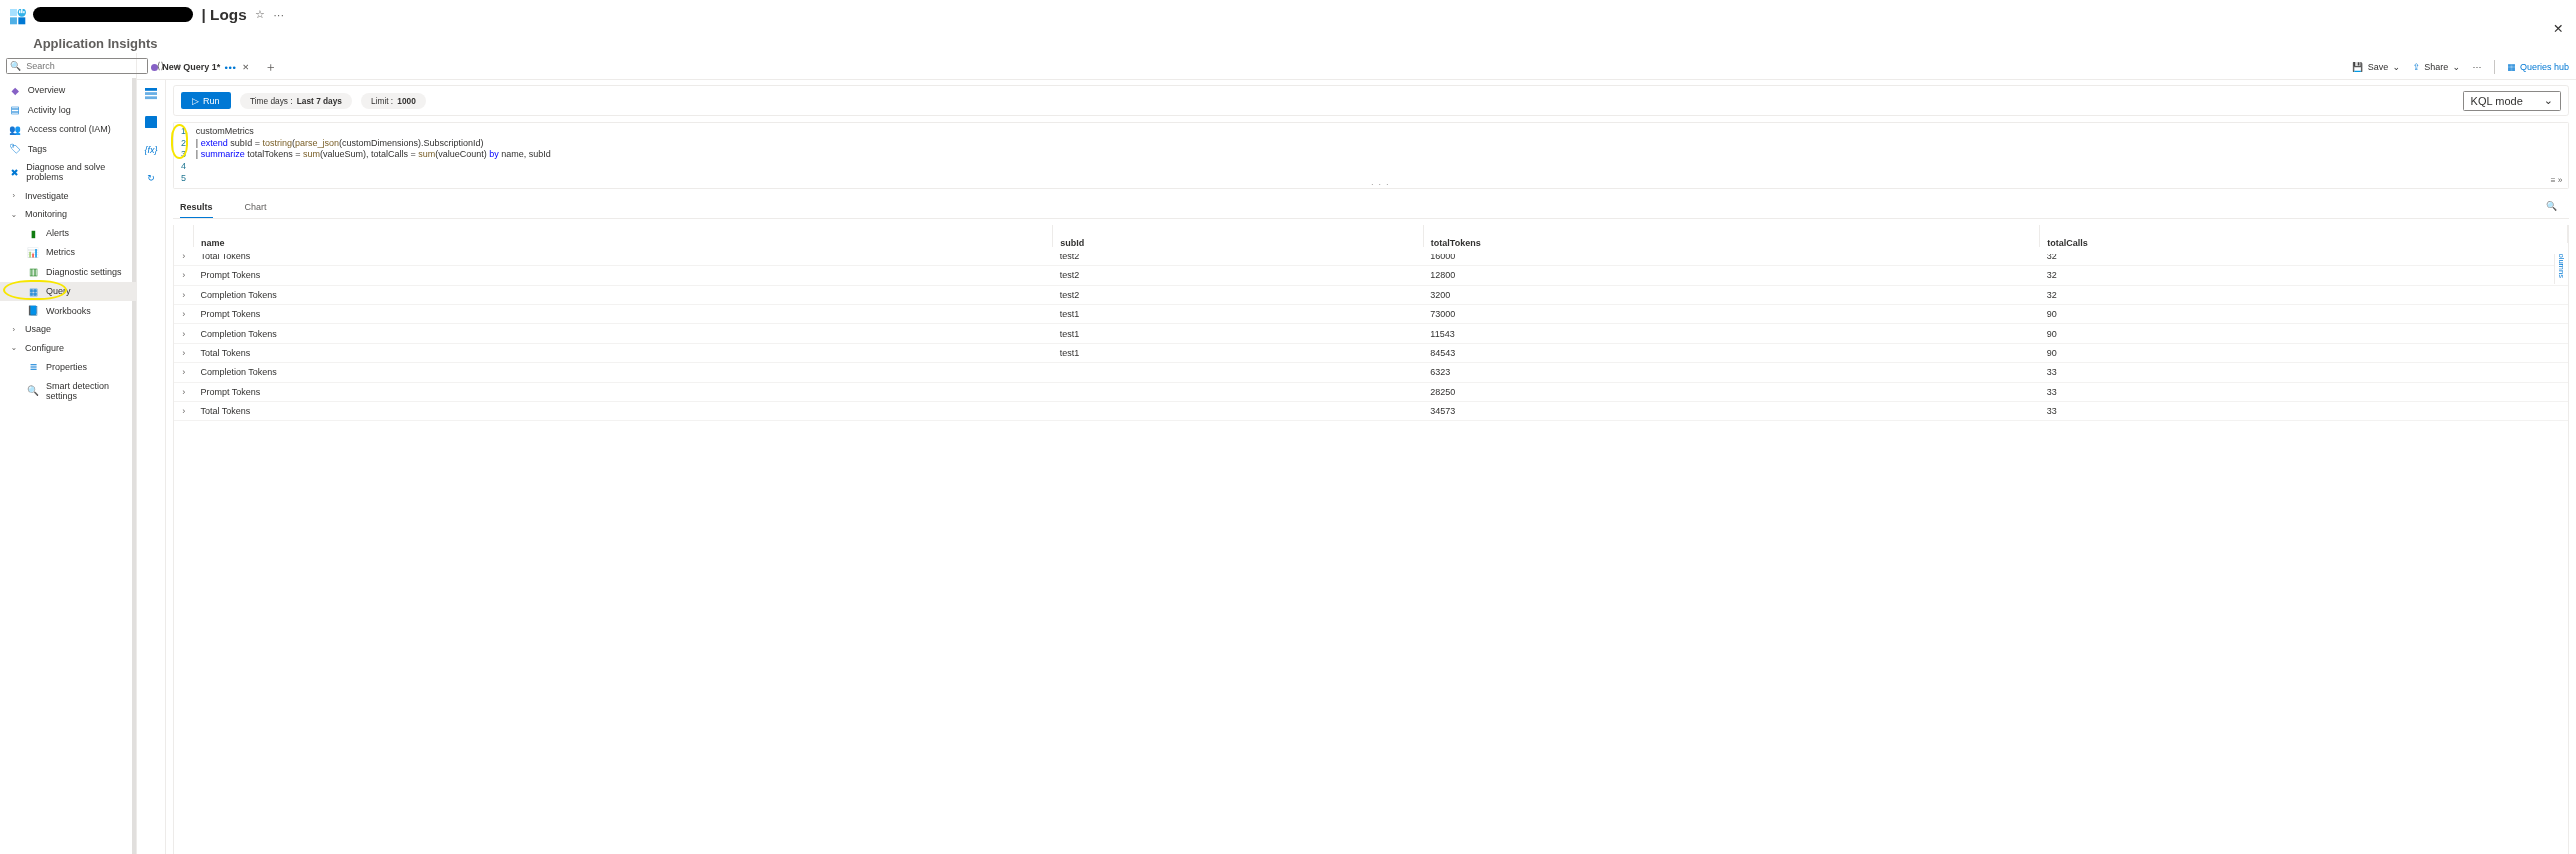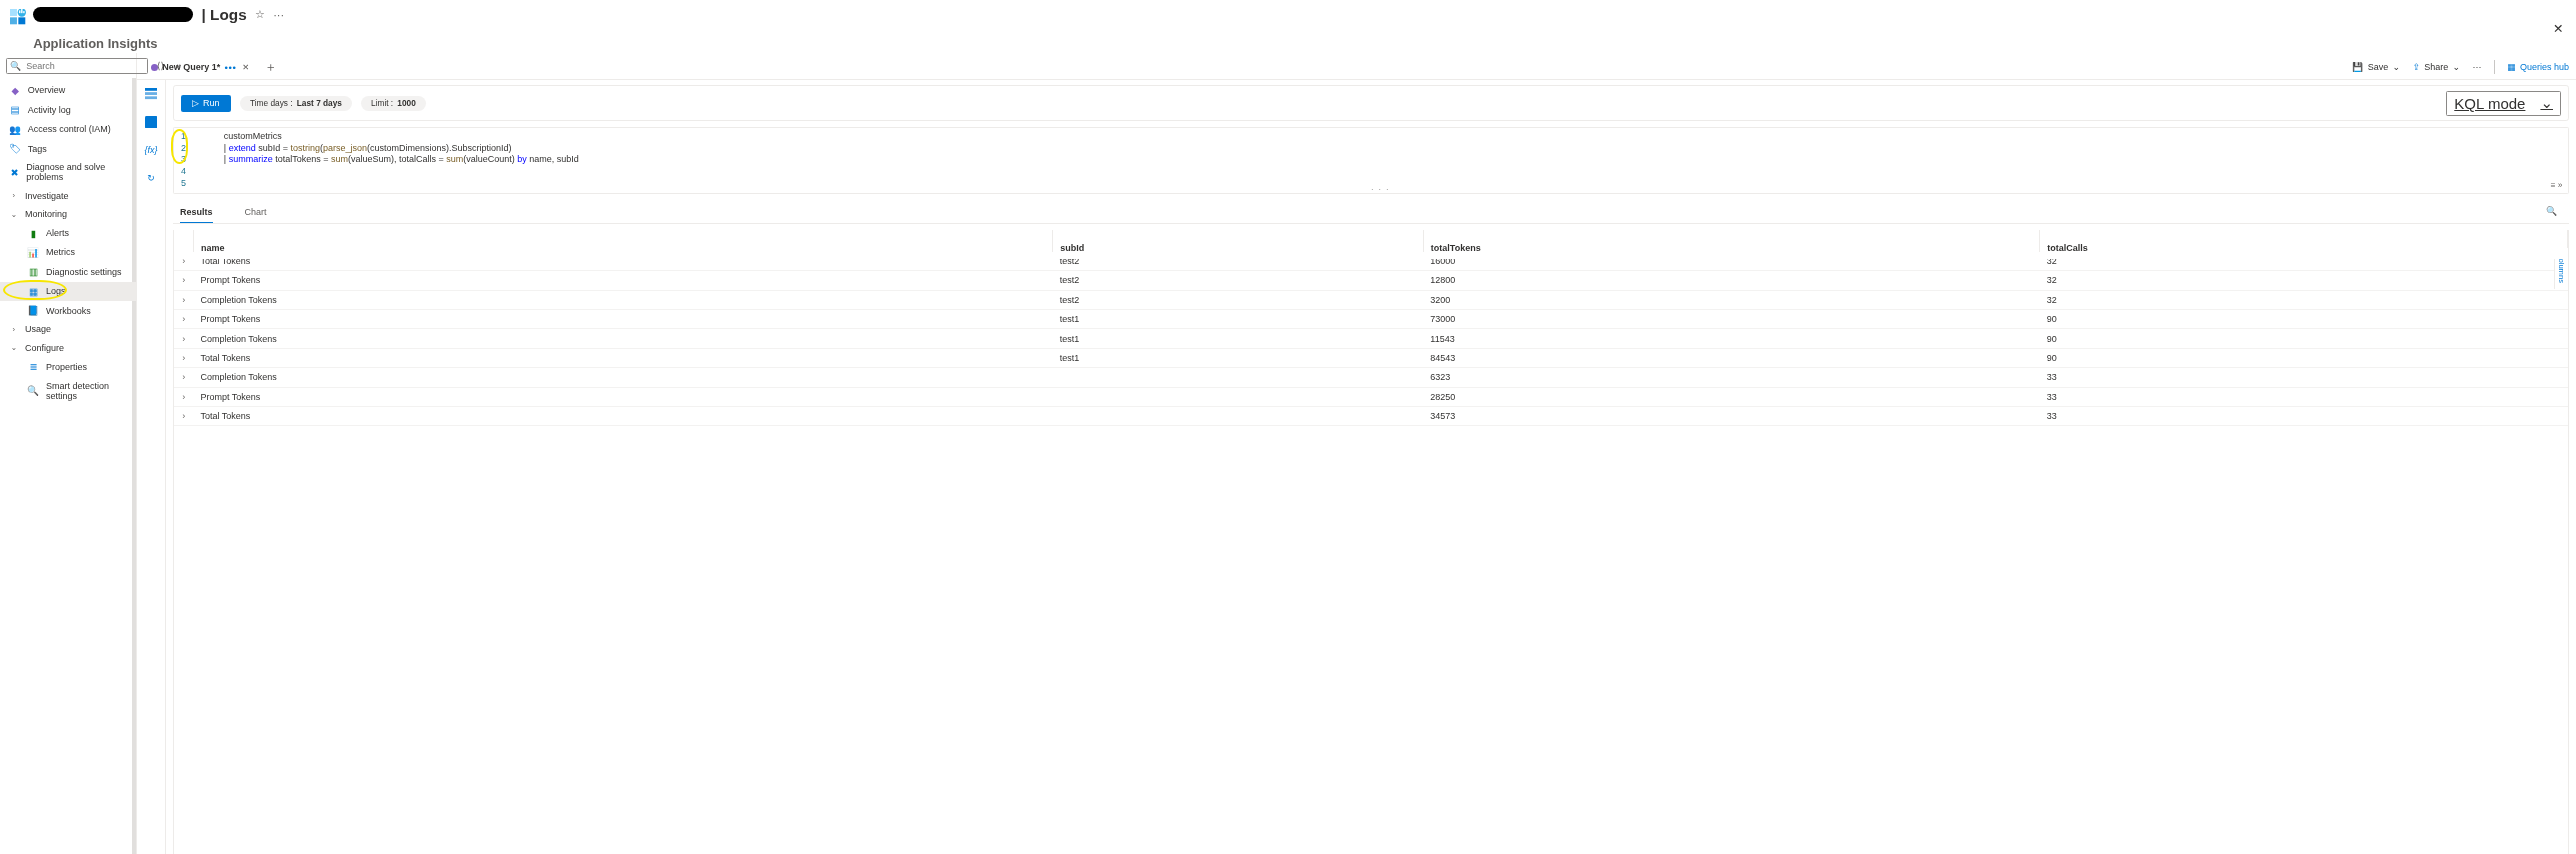--- a/index.html
+++ b/index.html
@@ -49,27 +49,27 @@
 
   .workspace { flex:1; display:flex; min-height:0; }
   .rail { width:29px; border-right:0.7px solid #edebe9; display:flex; flex-direction:column; align-items:center; padding-top:7px; gap:12.5px; }
   .rail .ritem { width:15.3px;height:15.3px; display:flex;align-items:center;justify-content:center; cursor:pointer; color:#0078d4;}
 
   .editor-area { flex:1; display:flex; flex-direction:column; min-width:0; padding:5.6px 7px 0 7px; gap:5.6px; }
   .toolbar2 { display:flex; align-items:center; gap:9.7px; border:0.7px solid #edebe9; border-radius:2.8px; padding:4.2px 7px; }
   .run-btn { background:#0078d4; color:#fff; border:none; border-radius:2.1px; padding:3.5px 11px; font-size:9px; display:flex;align-items:center; gap:4.2px; cursor:pointer;}
   .pill { background:#f3f2f1; border-radius:9.7px; padding:2.8px 9.7px; font-size:8.3px; color:#323130; display:flex; gap:4.2px;}
   .pill b { font-weight:600;}
-  .mode-sel { margin-left:auto; border:0.7px solid #8a8886; border-radius:1.4px; padding:2.8px 7px; font-size:15px; display:flex; align-items:center; gap:15px; cursor:pointer;text-decoration:underline;}
+  .mode-sel { margin-left:auto; border:0.7px solid #8a8886; border-radius:1.4px; padding:2.8px 7px; font-size:11px; display:flex; align-items:center; gap:21px; cursor:pointer;}
 
   .code-box { position:relative; border:0.7px solid #edebe9; border-radius:1.4px; background:#fff; display:flex; font-family: Consolas, "Courier New", monospace; font-size:9px; min-height:67px; }
   .gutter { background:#fff; color:#237893; text-align:right; padding:2.8px 4.2px 2.8px 7px; user-select:none; position:relative;}
   .gutter .ln { height:11.8px; line-height:11.8px; }
   .gut-hl { position:absolute; width:16.7px; height:35px; border:2.8px solid #f7e600; border-radius:50%/40%; left:-2.8px; top:1.4px; pointer-events:none;}
-  .code { padding:2.8px 5.6px; white-space:pre; line-height:11.8px;margin-left:28px; }
+  .code { padding:2.8px 5.6px; white-space:pre; line-height:11.8px; }
   .kw { color:#0000ff; }
   .fn { color:#795e26; }
   .code-ell { position:absolute; bottom:-1.4px; left:50%; color:#8a8886; font-size:7.6px; letter-spacing:1.4px;}
   .code-expand { position:absolute; right:5.6px; bottom:2.8px; color:#605e5c; font-size:8.3px; display:flex; gap:2.8px;}
 
   .results-hd { display:flex; align-items:center; gap:32px; padding:0 7px; border-bottom:0.7px solid #edebe9; position:relative;}
   .rtab { padding:7px 0 5.6px 0; font-size:9px; cursor:pointer; color:#605e5c;}
   .rtab.active { color:#323130; border-bottom:1.4px solid #0078d4; font-weight:600;}
   .rsearch { margin-left:auto; color:#0078d4; cursor:pointer; padding:4.2px;}
 
@@ -160,21 +160,21 @@
         <div class="sb-item child">
           <span class="sb-ico c-blue">📊</span>
           <span>Metrics</span>
         </div>
         <div class="sb-item child">
           <span class="sb-ico c-green">▥</span>
           <span>Diagnostic settings</span>
         </div>
         <div class="sb-item child active" style="position: relative;">
           <span class="sb-ico c-blue">▦</span>
-          <span>Logs</span>
+          <span>Query</span>
           <div class="highlight-ring" style="top: -1.4px;"></div>
         </div>
         <div class="sb-item child">
           <span class="sb-ico c-blue">📘</span>
           <span>Workbooks</span>
         </div>
         <div class="sb-item section">
           <span class="sb-chev">›</span>
           <span>Usage</span>
         </div>

